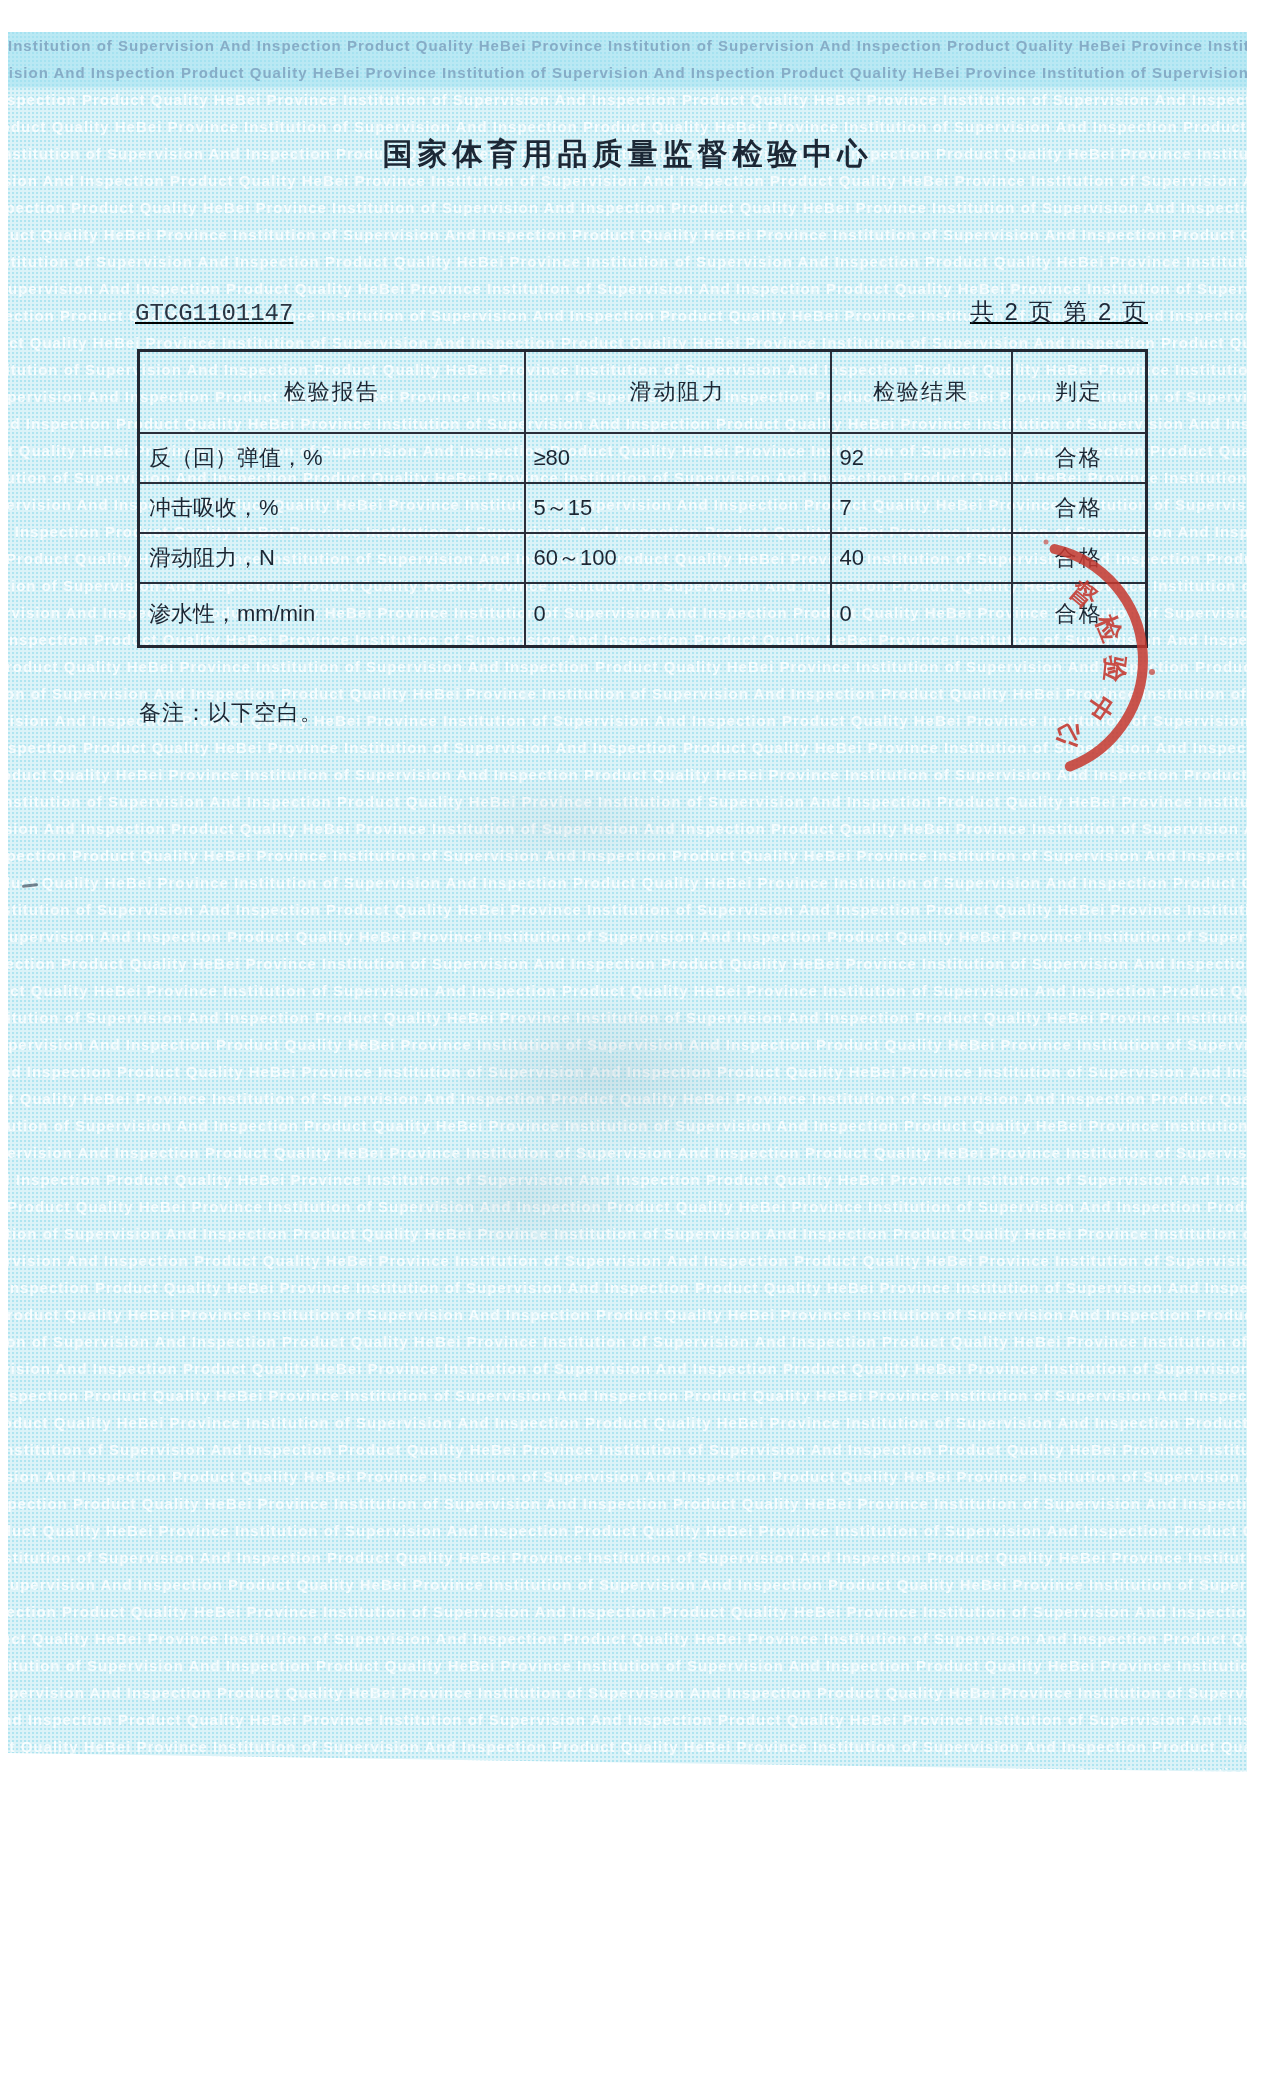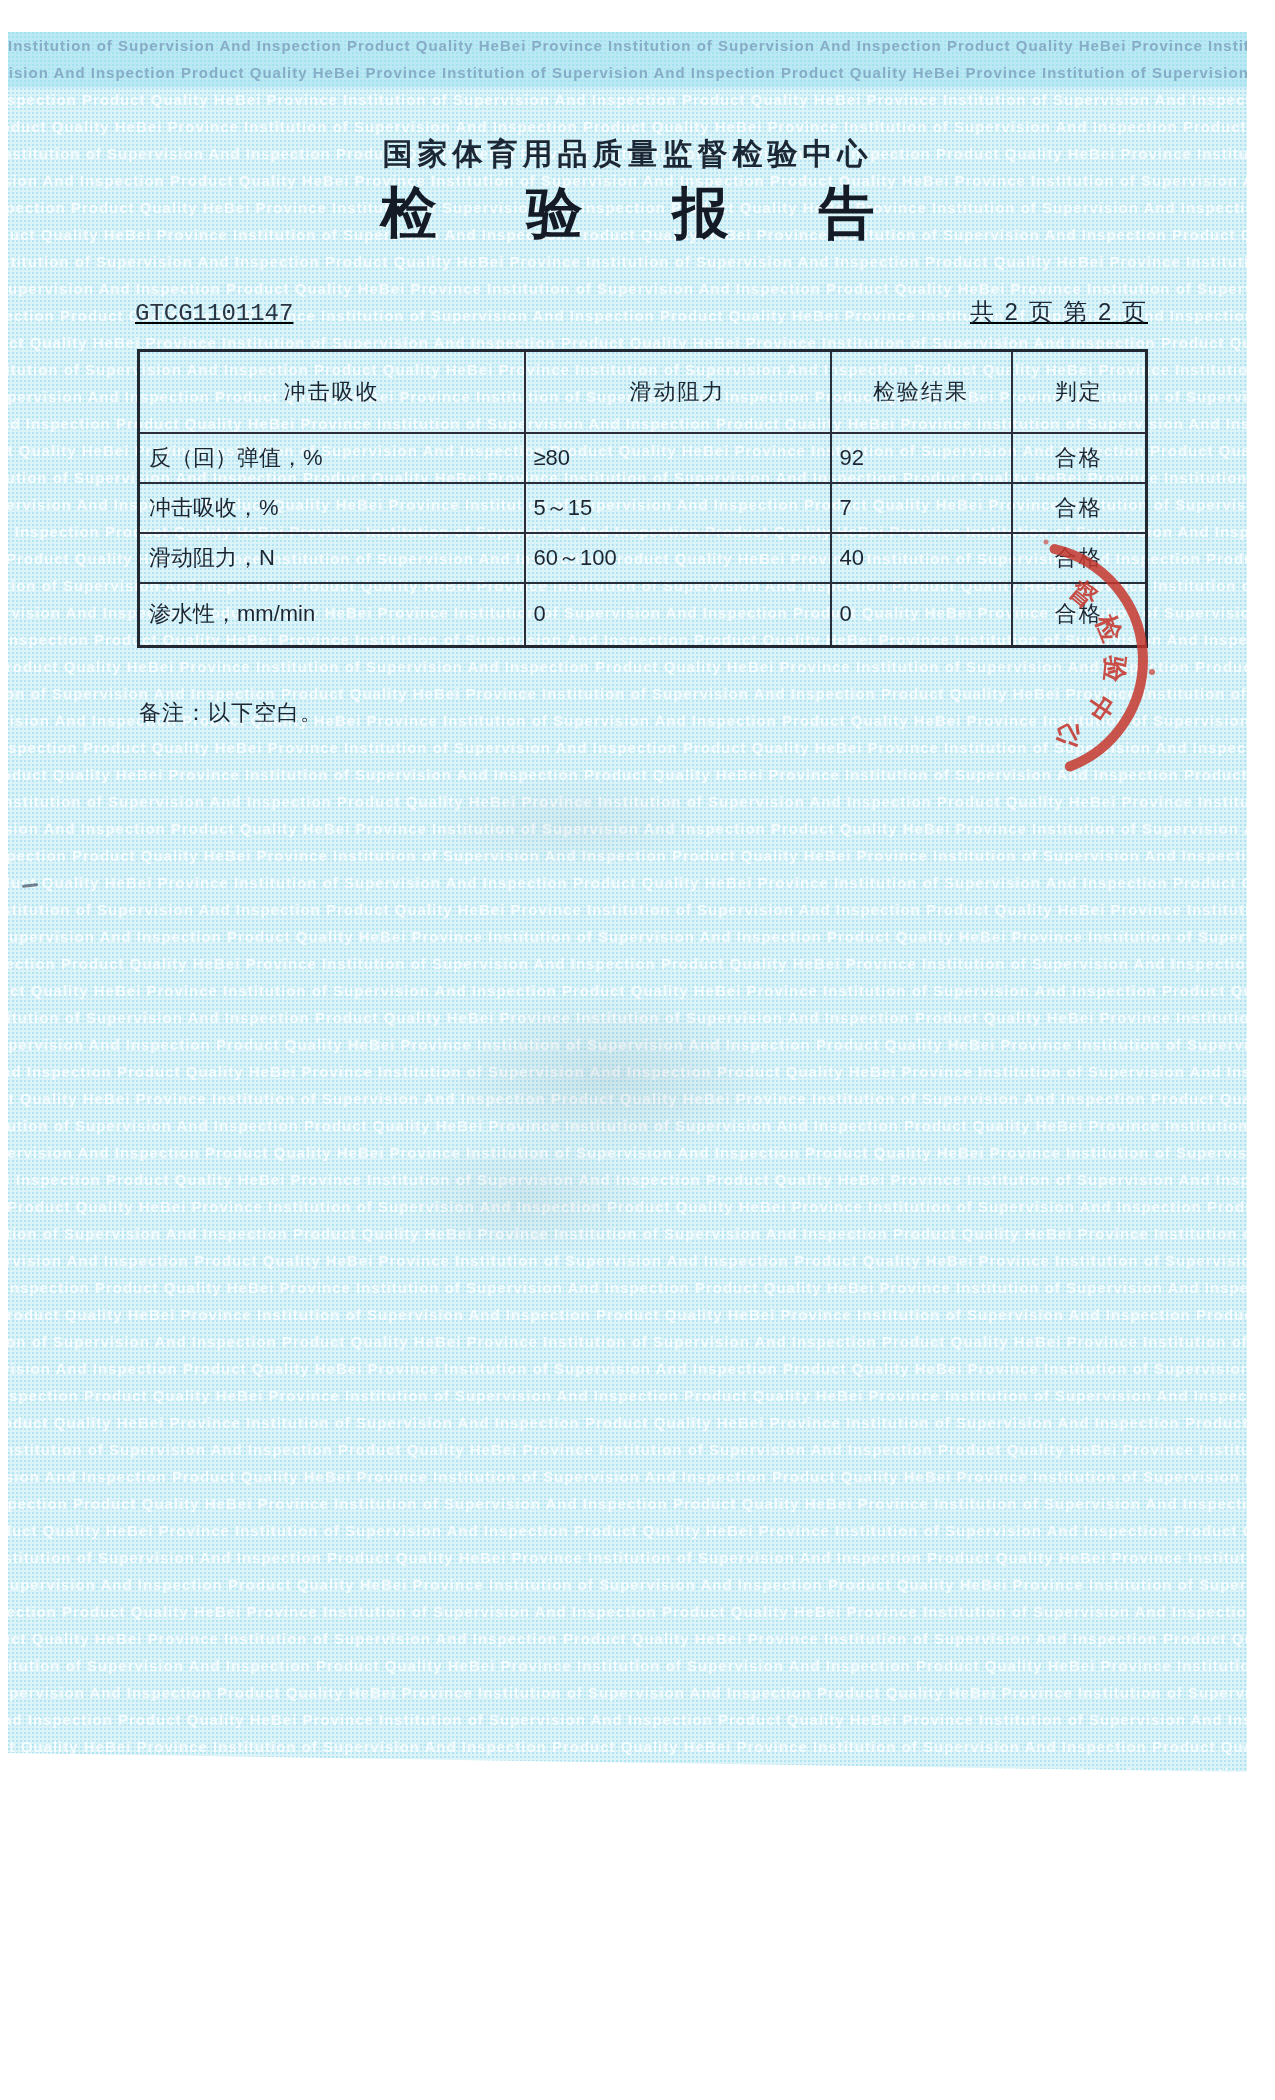--- a/index.html
+++ b/index.html
@@ -144,38 +144,37 @@
       <div class="wm-row" style="margin-left: -229px;">Institution of Supervision And Inspection Product Quality HeBei Province  Institution of Supervision And Inspection Product Quality HeBei Province  Institution of Supervision And Inspection Product Quality HeBei Province  Institution of Supervision And Inspection Product Quality HeBei Province  </div>
       <div class="wm-row" style="margin-left: -395px;">Institution of Supervision And Inspection Product Quality HeBei Province  Institution of Supervision And Inspection Product Quality HeBei Province  Institution of Supervision And Inspection Product Quality HeBei Province  Institution of Supervision And Inspection Product Quality HeBei Province  </div>
       <div class="wm-row" style="margin-left: -42px;">Institution of Supervision And Inspection Product Quality HeBei Province  Institution of Supervision And Inspection Product Quality HeBei Province  Institution of Supervision And Inspection Product Quality HeBei Province  Institution of Supervision And Inspection Product Quality HeBei Province  </div>
     </div>
   <div class="smudges"></div>
 
   <div class="content">
 
     <div class="org-title">国家体育用品质量监督检验中心</div>
 
-    <div class="report-title">检验报告</div>
 
 
     <div class="meta-row">
       <span class="report-number">GTCG1101147</span>
       <span class="page-info">共 2 页 第 2 页</span>
     </div>
 
     <table class="report">
       <colgroup>
         <col style="width:386px">
           <col style="width:306px">
           <col style="width:181px">
           <col style="width:135px">
       </colgroup>
       <thead>
         <tr>
-          <th>冲击吸收</th>
+          <th>检验报告</th>
           <th>滑动阻力</th>
           <th>检验结果</th>
           <th>判定</th>
         </tr>
       </thead>
       <tbody>
         <tr>
           <td class="c-item">反（回）弹值，%</td>
           <td class="c-req">≥80</td>
           <td class="c-res">92</td>

